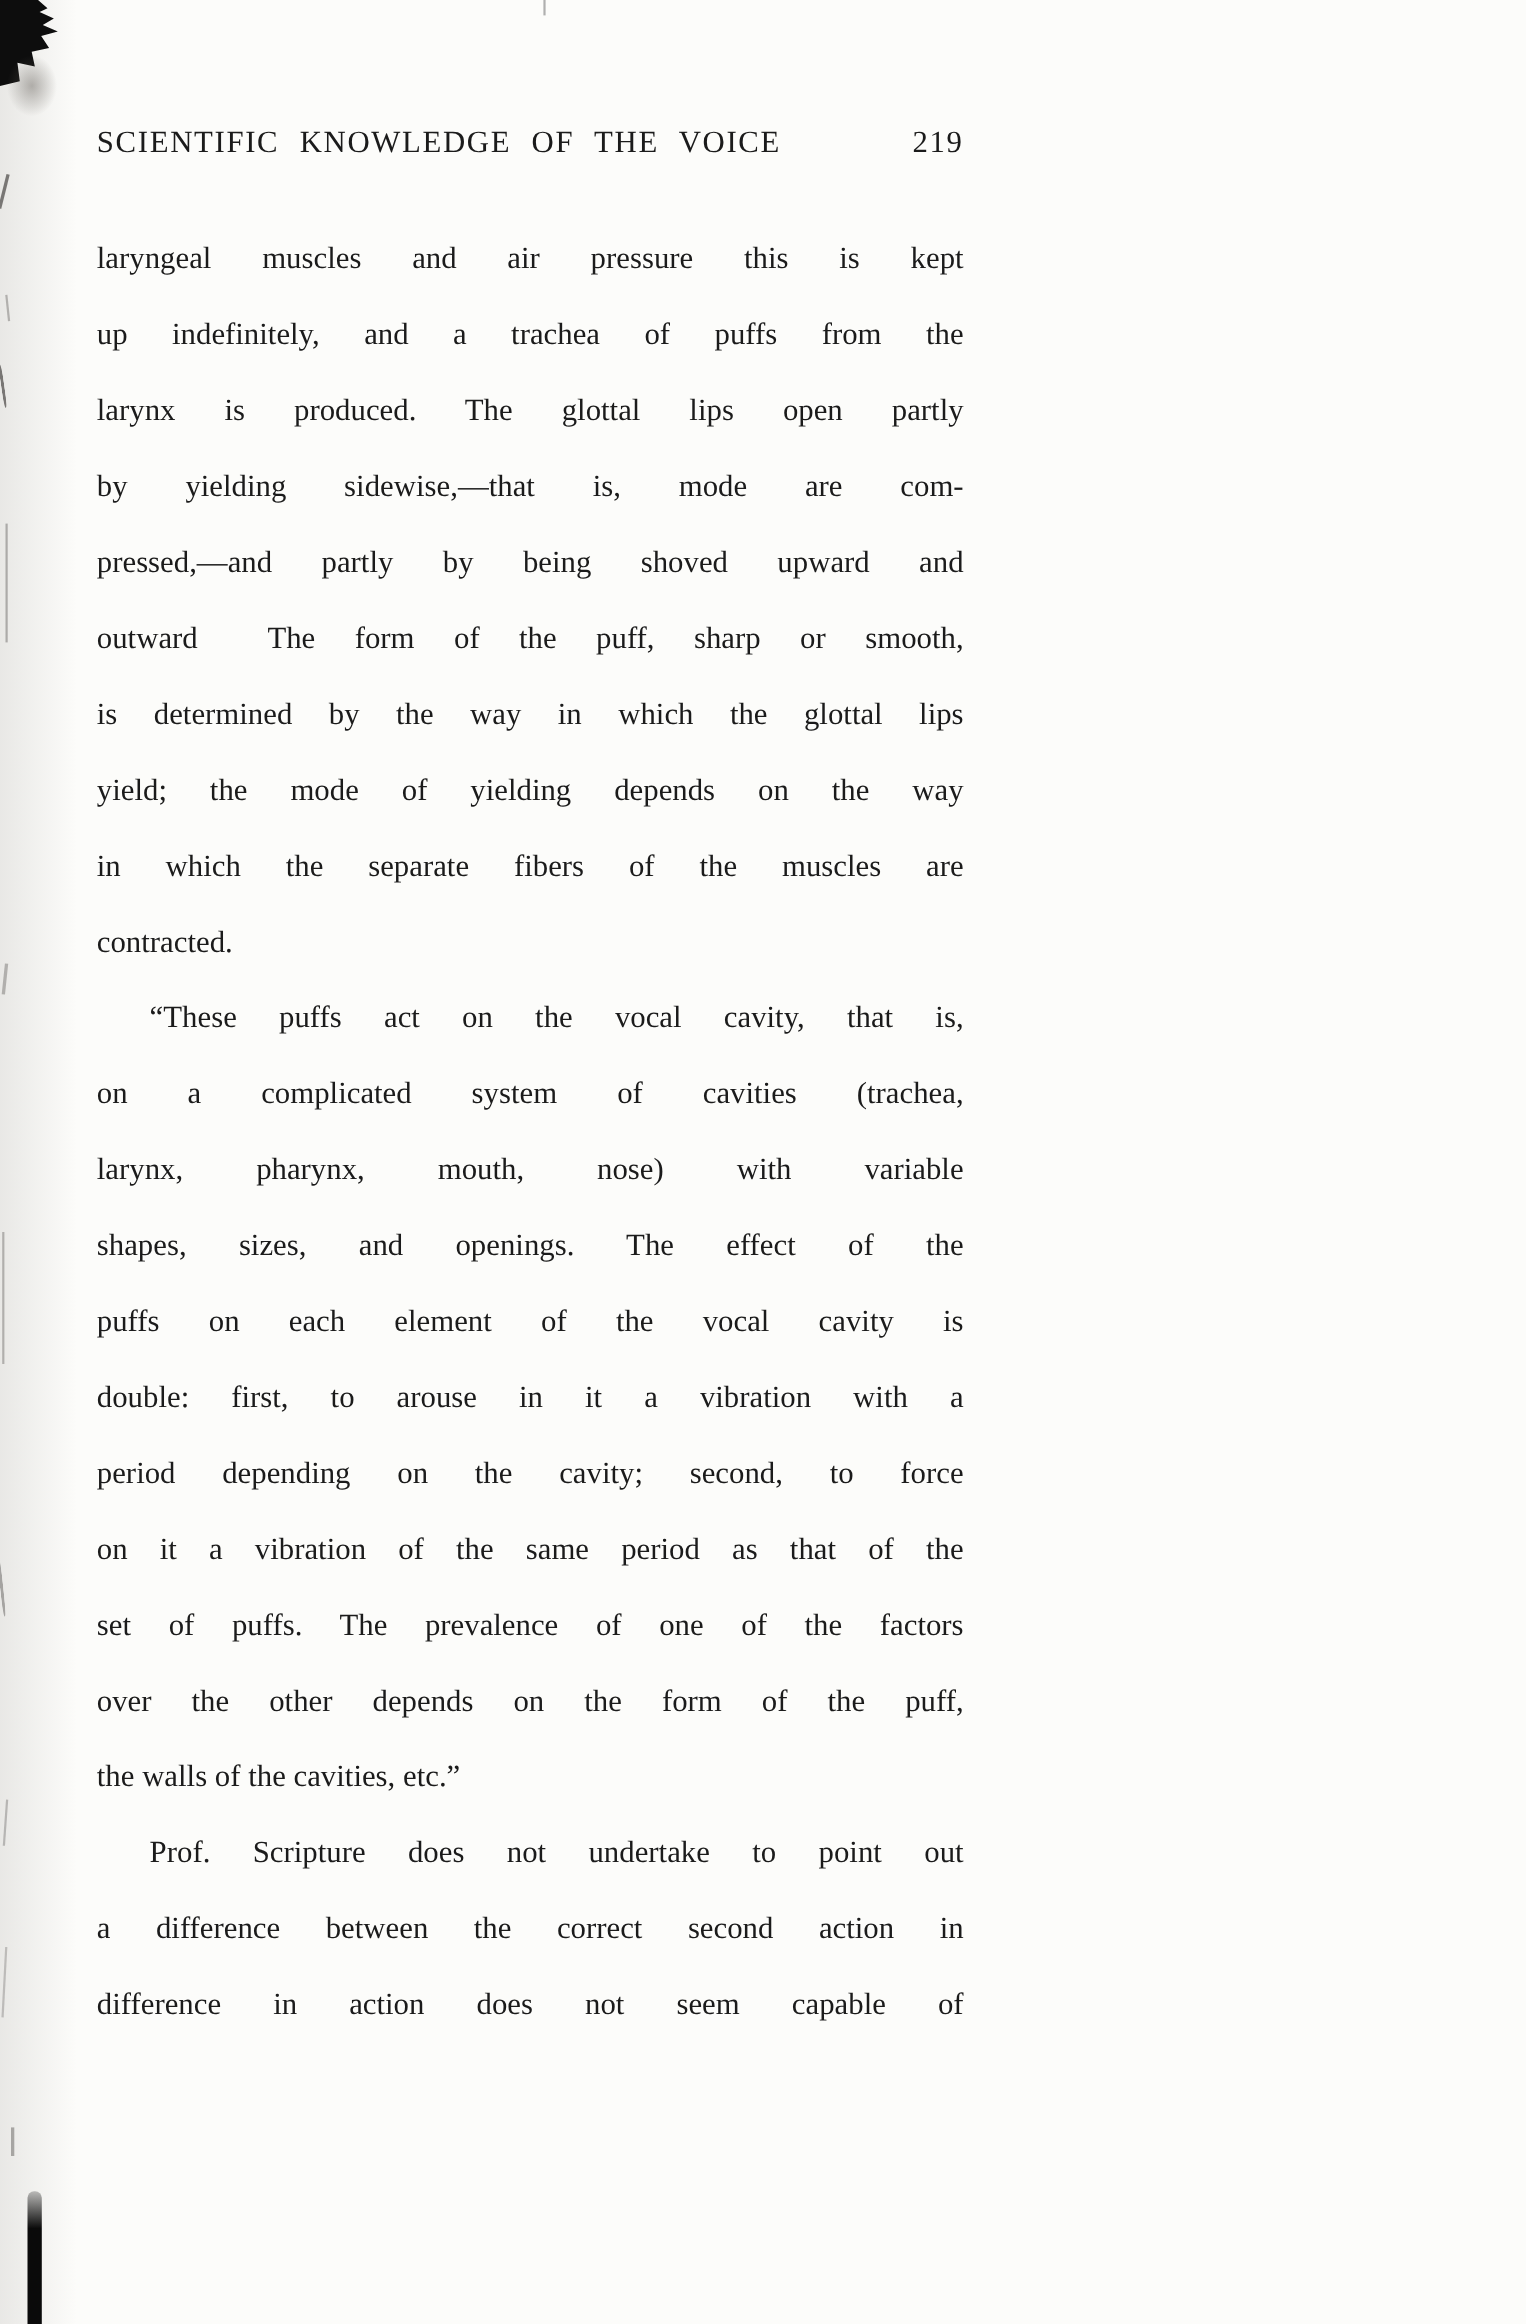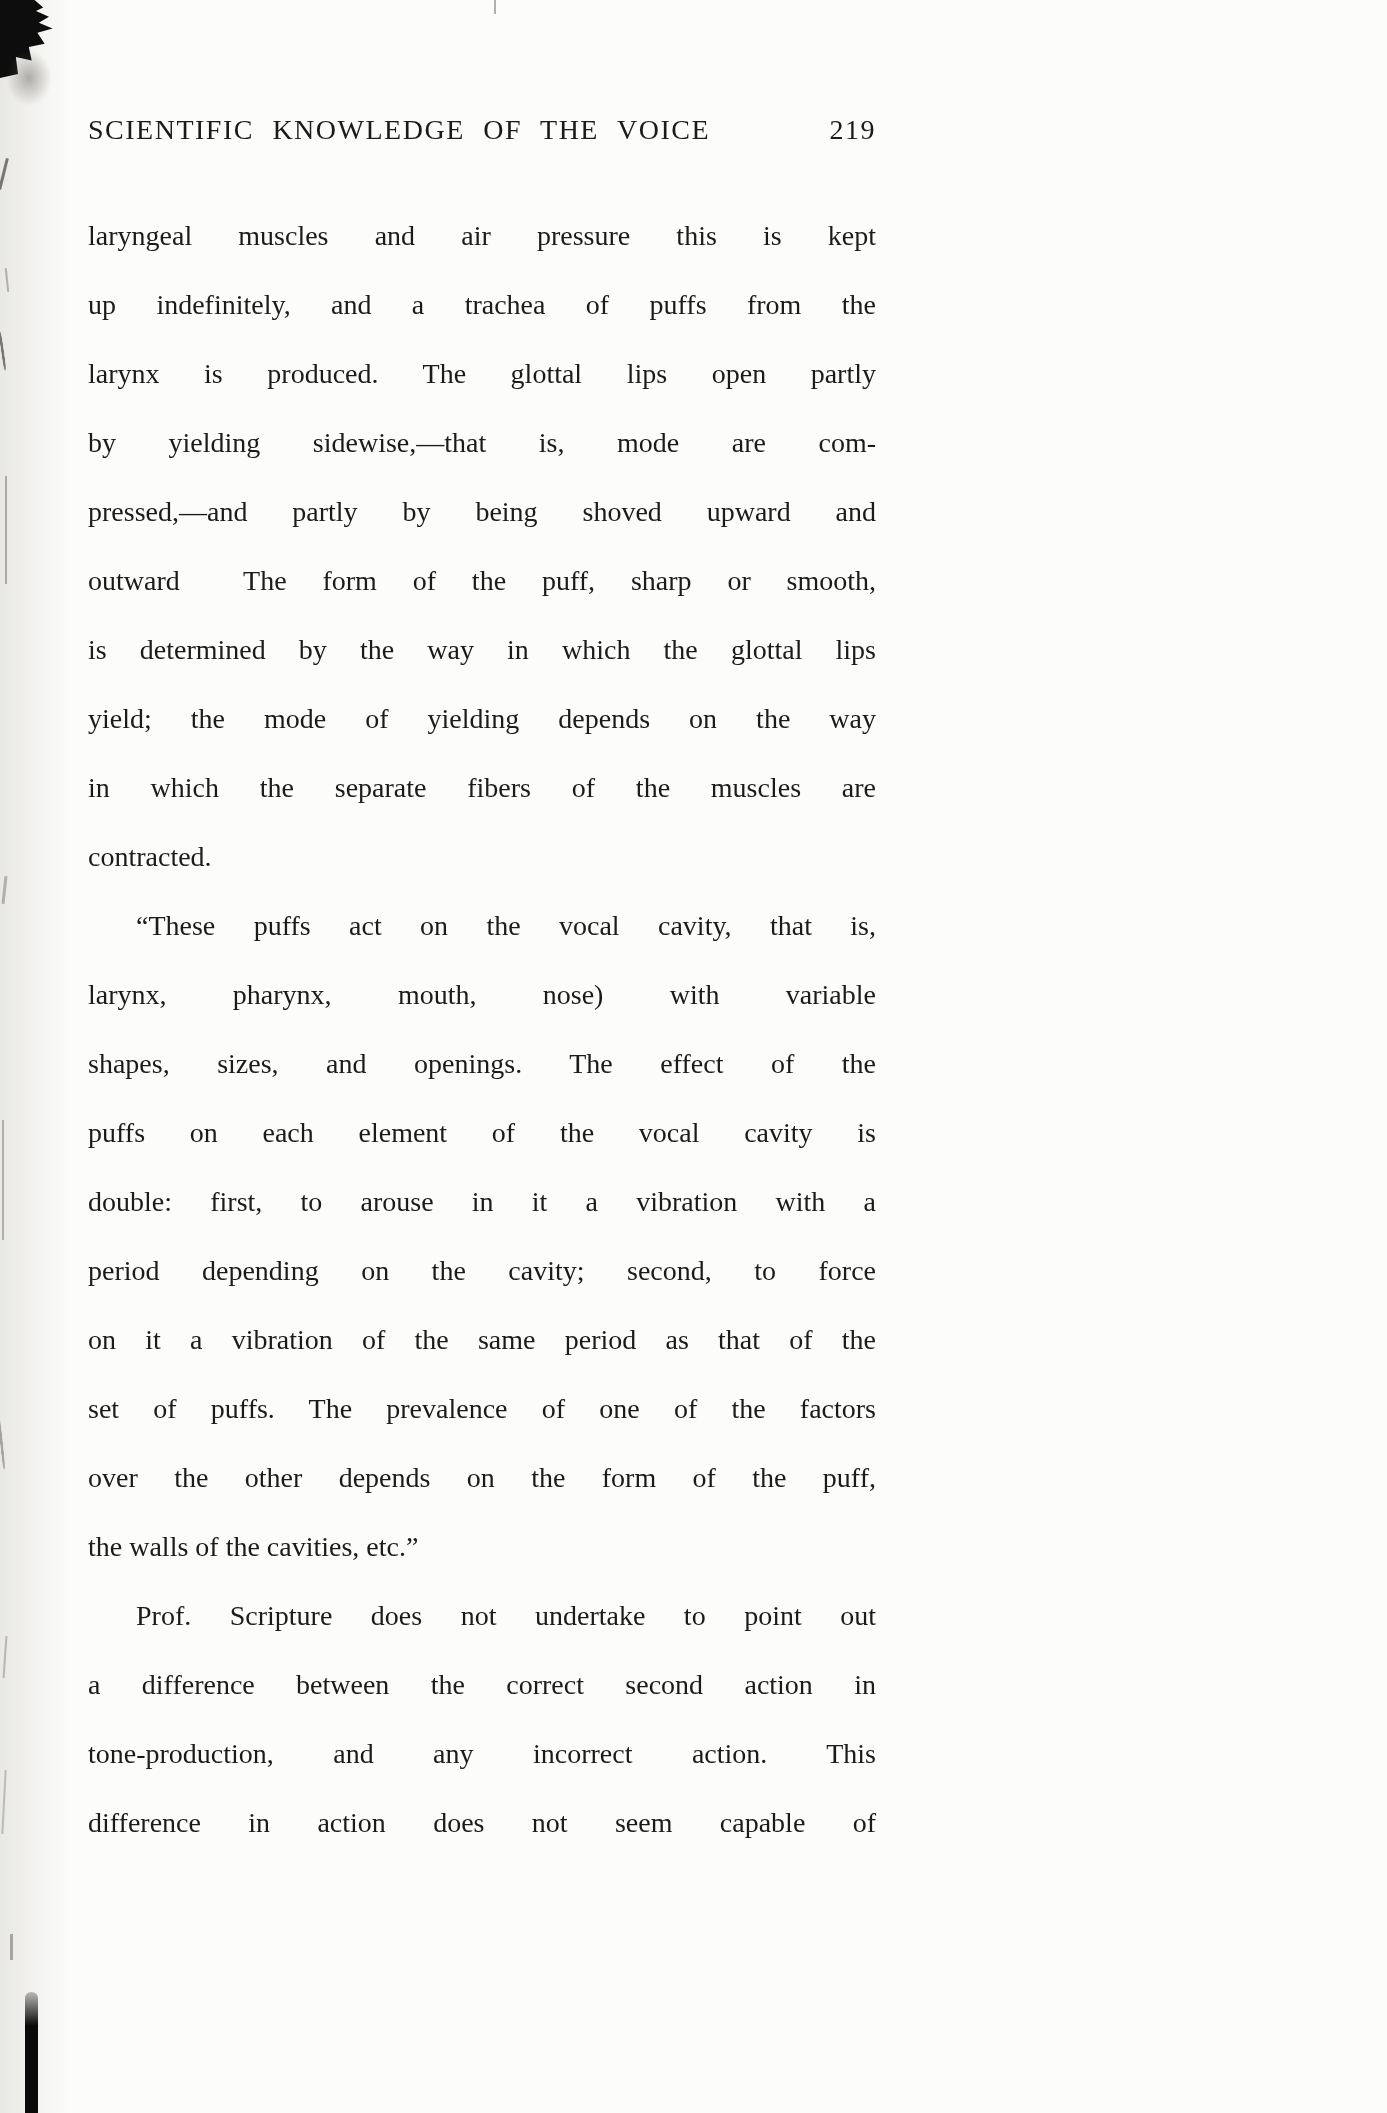--- a/index.html
+++ b/index.html
@@ -131,34 +131,34 @@
         <div class="line">by yielding sidewise,—that is, mode are com-</div>
         <div class="line">pressed,—and partly by being shoved upward and</div>
         <div class="line">outward  The form of the puff, sharp or smooth,</div>
         <div class="line">is determined by the way in which the glottal lips</div>
         <div class="line">yield; the mode of yielding depends on the way</div>
         <div class="line">in which the separate fibers of the muscles are</div>
         <div class="line last">contracted.</div>
       </div>
       <div class="paragraph">
         <div class="line indent">“These puffs act on the vocal cavity, that is,</div>
+        <div class="line">on a complicated system of cavities (trachea,</div>
         <div class="line">larynx, pharynx, mouth, nose) with variable</div>
         <div class="line">shapes, sizes, and openings.  The effect of the</div>
         <div class="line">puffs on each element of the vocal cavity is</div>
         <div class="line">double: first, to arouse in it a vibration with a</div>
         <div class="line">period depending on the cavity; second, to force</div>
         <div class="line">on it a vibration of the same period as that of the</div>
         <div class="line">set of puffs.  The prevalence of one of the factors</div>
         <div class="line">over the other depends on the form of the puff,</div>
         <div class="line last">the walls of the cavities, etc.”</div>
       </div>
       <div class="paragraph">
         <div class="line indent">Prof. Scripture does not undertake to point out</div>
         <div class="line">a difference between the correct second action in</div>
-        <div class="line">tone-production, and any incorrect action.  This</div>
         <div class="line">difference in action does not seem capable of</div>
       </div>
     </div>
 
   <div>
     <div class="artifact corner-blob"></div>
     <div class="artifact corner-smudge"></div>
     <div class="mark m1"></div>
     <div class="mark m2"></div>
     <div class="mark m3"></div>

